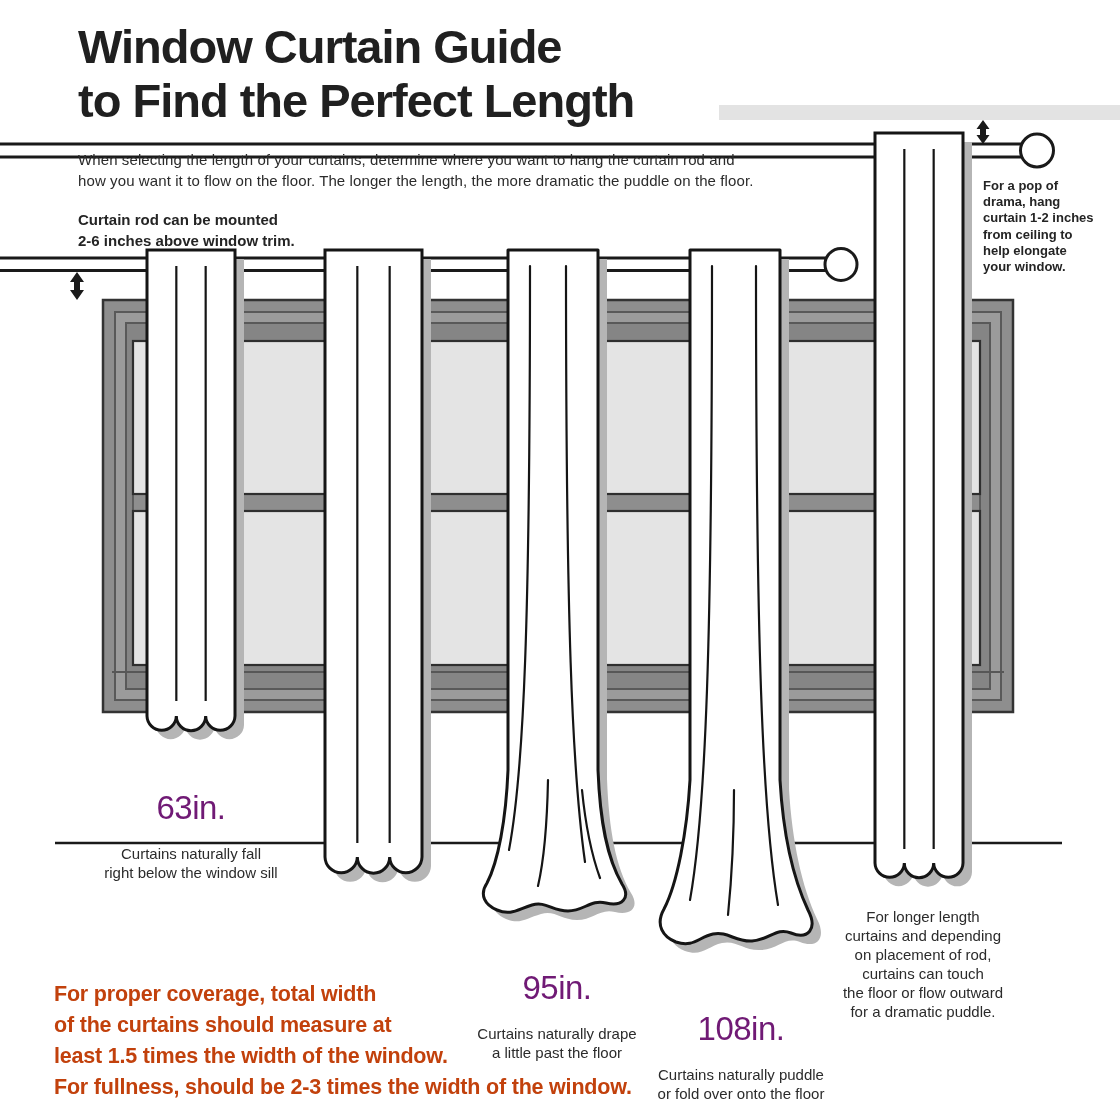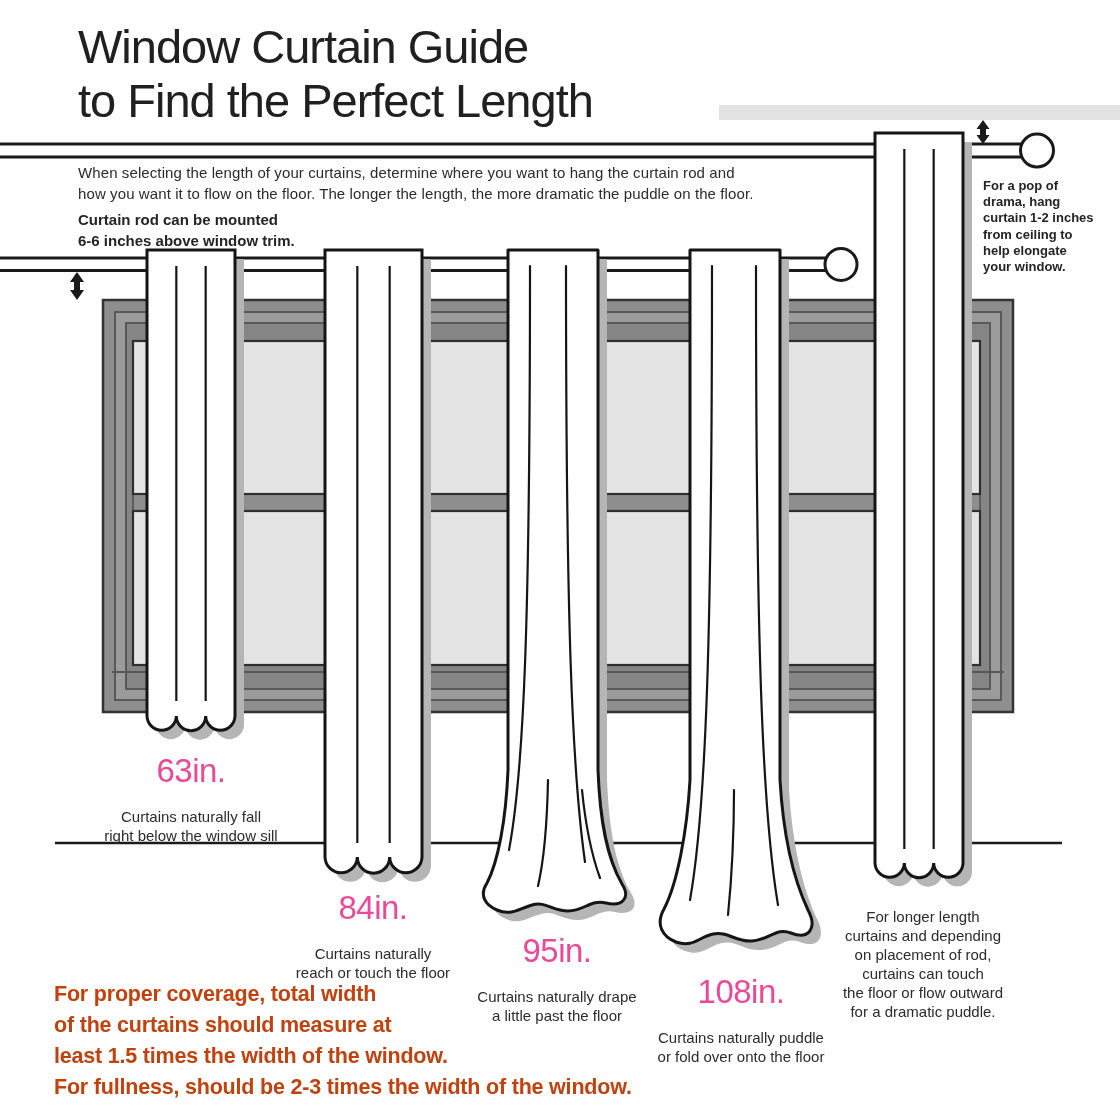--- a/index.html
+++ b/index.html
@@ -4,27 +4,27 @@
 <style>
   html,body{margin:0;padding:0;background:#fff;}
   .stage{
     position:relative;width:1120px;height:1120px;background:#ffffff;
     font-family:"Liberation Sans", sans-serif;color:#262626;overflow:hidden;
   }
   .abs{position:absolute;}
   .pre{white-space:pre-line;}
   .title{
     left:78px;top:20px;font-size:47px;line-height:54px;letter-spacing:-1px;
-    color:#202020;font-weight:400;
+    color:#202020;font-weight:700;
   }
-  .intro{left:78px;top:162px;font-size:15px;line-height:21px;color:#2b2b2b;letter-spacing:0.1px;}
+  .intro{left:78px;top:149px;font-size:15px;line-height:21px;color:#2b2b2b;letter-spacing:0.1px;}
   .rod-note{left:78px;top:209px;font-size:15px;line-height:21px;font-weight:bold;color:#242424;}
   .ceiling-note{left:983px;top:178px;width:140px;font-size:13px;line-height:16.2px;font-weight:bold;color:#242424;}
   .curtain-label{width:280px;text-align:center;}
-  .curtain-label .len{font-size:33px;letter-spacing:-0.5px;line-height:36px;color:#ec4899;}
+  .curtain-label .len{font-size:33px;letter-spacing:-0.5px;line-height:36px;color:#701a75;margin-top:37px;}
   .curtain-label .desc{font-size:15px;line-height:19px;margin-top:18px;color:#2b2b2b;}
   .lbl-63{left:51px;top:753px;}
   .lbl-84{left:233px;top:890px;}
   .lbl-95{left:417px;top:933px;}
   .lbl-108{left:601px;top:974px;}
   .lbl-95-120{left:783px;top:889px;}
   .footer{
     left:54px;top:979px;font-size:21.5px;line-height:31px;font-weight:bold;
     letter-spacing:-0.2px;color:#c2410c;
   }
@@ -106,40 +106,35 @@
     </g>
   </svg>
 
   <div class="abs title pre">Window Curtain Guide
 to Find the Perfect Length</div>
 
   <div class="abs intro pre">When selecting the length of your curtains, determine where you want to hang the curtain rod and
 how you want it to flow on the floor. The longer the length, the more dramatic the puddle on the floor.</div>
 
   <div class="abs rod-note pre">Curtain rod can be mounted
-6-6 inches above window trim.</div>
+2-6 inches above window trim.</div>
 
   <div class="abs ceiling-note pre">For a pop of
 drama, hang
 curtain 1-2 inches
 from ceiling to
 help elongate
 your window.</div>
 
   <div class="abs curtain-label lbl-63">
     <div class="len">63in.</div>
     <div class="desc pre">Curtains naturally fall
 right below the window sill</div>
   </div>
 
-  <div class="abs curtain-label lbl-84">
-    <div class="len">84in.</div>
-    <div class="desc pre">Curtains naturally
-reach or touch the floor</div>
-  </div>
 
   <div class="abs curtain-label lbl-95">
     <div class="len">95in.</div>
     <div class="desc pre">Curtains naturally drape
 a little past the floor</div>
   </div>
 
   <div class="abs curtain-label lbl-108">
     <div class="len">108in.</div>
     <div class="desc pre">Curtains naturally puddle

